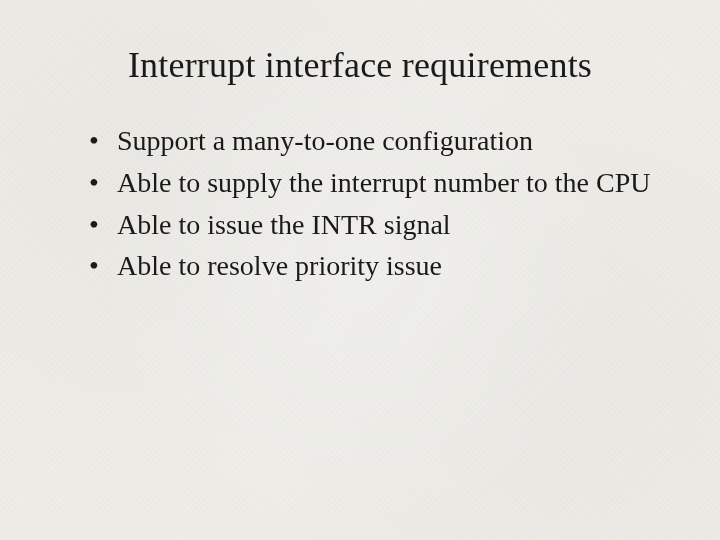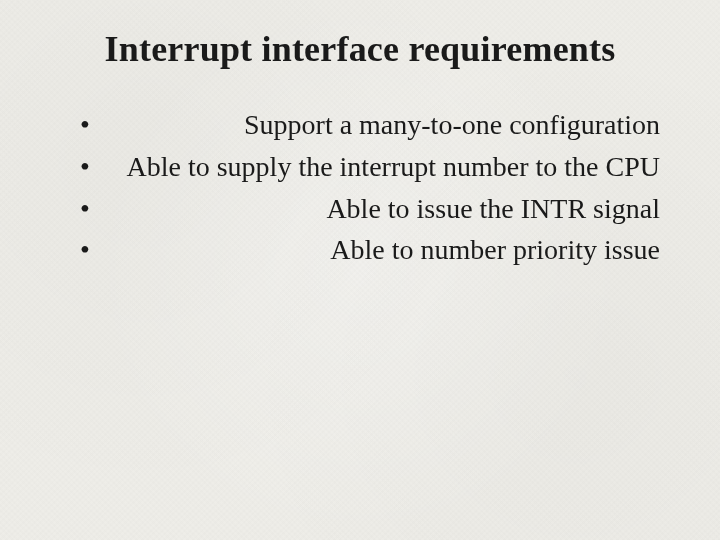--- a/index.html
+++ b/index.html
@@ -32,29 +32,28 @@
   .slide {
     position: relative;
     width: 100%;
     height: 100%;
     box-sizing: border-box;
     padding: 28px 60px 40px 60px;
   }
   .title {
     text-align: center;
     font-size: 36px;
-    font-weight: 700;
-    margin: 0 0 36px 0;
+    font-weight: 400;
+    margin: 16px 0 36px 0;
     letter-spacing: 0.2px;
   }
   ul.bullets {
     list-style: none;
-    margin: 0;
+    margin: 9px;
     padding: 0 0 0 20px;
-    text-align: right;
   }
   ul.bullets li {
     position: relative;
     font-size: 28px;
     line-height: 1.35;
     padding-left: 28px;
     margin: 0 0 4px 0;
   }
   ul.bullets li::before {
     content: "•";
@@ -66,15 +65,15 @@
 </style>
 </head>
 <body>
 
 <div class="slide">
   <h1 class="title">Interrupt interface requirements</h1>
   <ul class="bullets">
     <li>Support a many-to-one configuration</li>
     <li>Able to supply the interrupt number to the CPU</li>
     <li>Able to issue the INTR signal</li>
-    <li>Able to number priority issue</li>
+    <li>Able to resolve priority issue</li>
   </ul>
 </div>
 
 </body></html>

